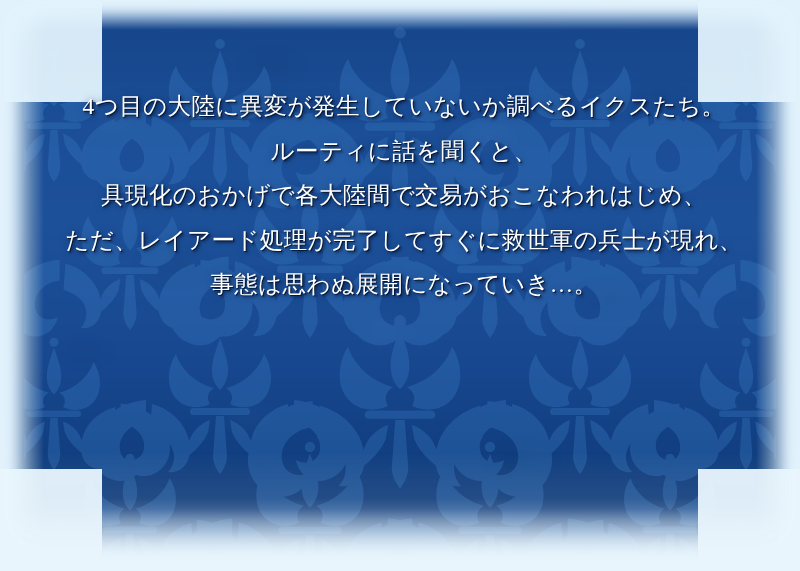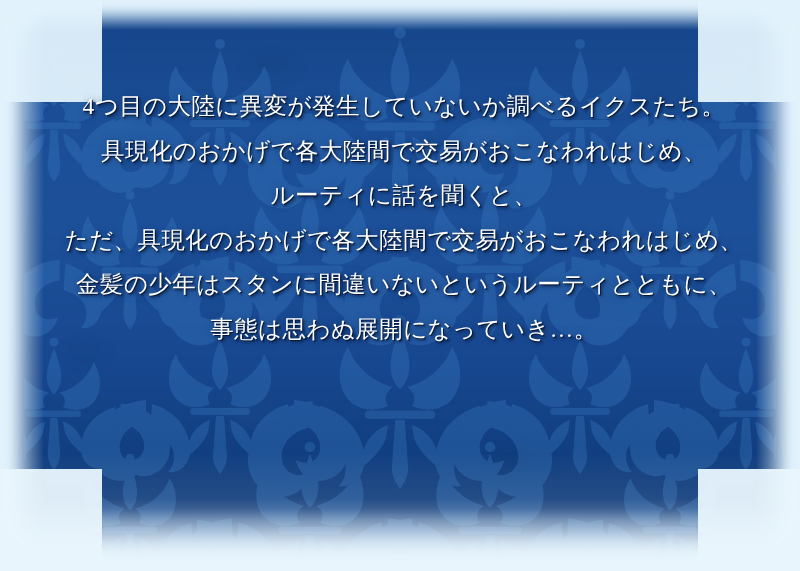--- a/index.html
+++ b/index.html
@@ -237,24 +237,23 @@
         <use href="#motif" transform="translate(286,498) scale(1.05)"></use>
         <use href="#motif" transform="translate(466,498) scale(1.05)"></use>
         <use href="#motif" transform="translate(106,500) scale(.9)"></use>
         <use href="#motif" transform="translate(646,500) scale(.9)"></use>
       </g>
     </svg>
   </div>
 
   <div class="synopsis">
     <div class="line">4つ目の大陸に異変が発生していないか調べるイクスたち。</div>
+    <div class="line">ルーティに話を聞くと、</div>
     <div class="line">具現化のおかげで各大陸間で交易がおこなわれはじめ、</div>
-    <div class="line">ルーティに話を聞くと、</div>
-    <div class="line">ただ、具現化のおかげで各大陸間で交易がおこなわれはじめ、</div>
-    <div class="line">金髪の少年はスタンに間違いないというルーティとともに、</div>
+    <div class="line">ただ、レイアード処理が完了してすぐに救世軍の兵士が現れ、</div>
     <div class="line">事態は思わぬ展開になっていき…。</div>
   </div>
 
   <div class="bottom-fade"></div>
   <div class="vignette"></div>
   <div class="corner tl"></div>
   <div class="corner tr"></div>
   <div class="corner bl"></div>
   <div class="corner br"></div>
 

